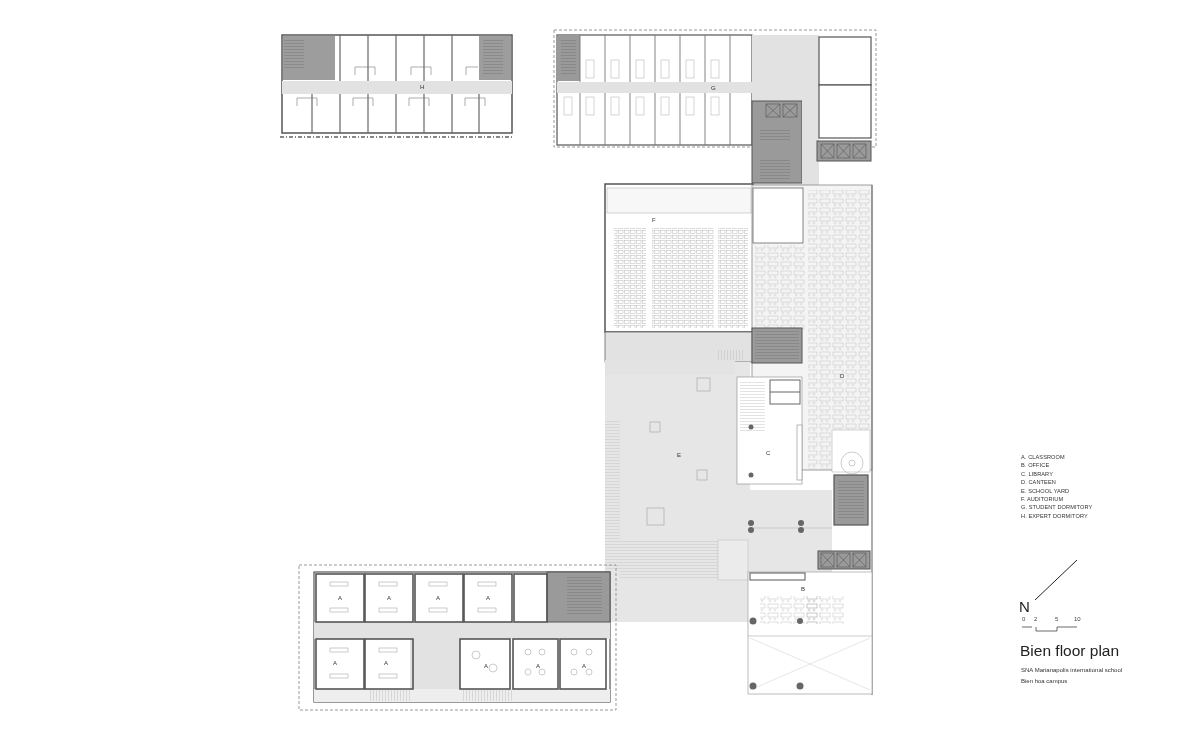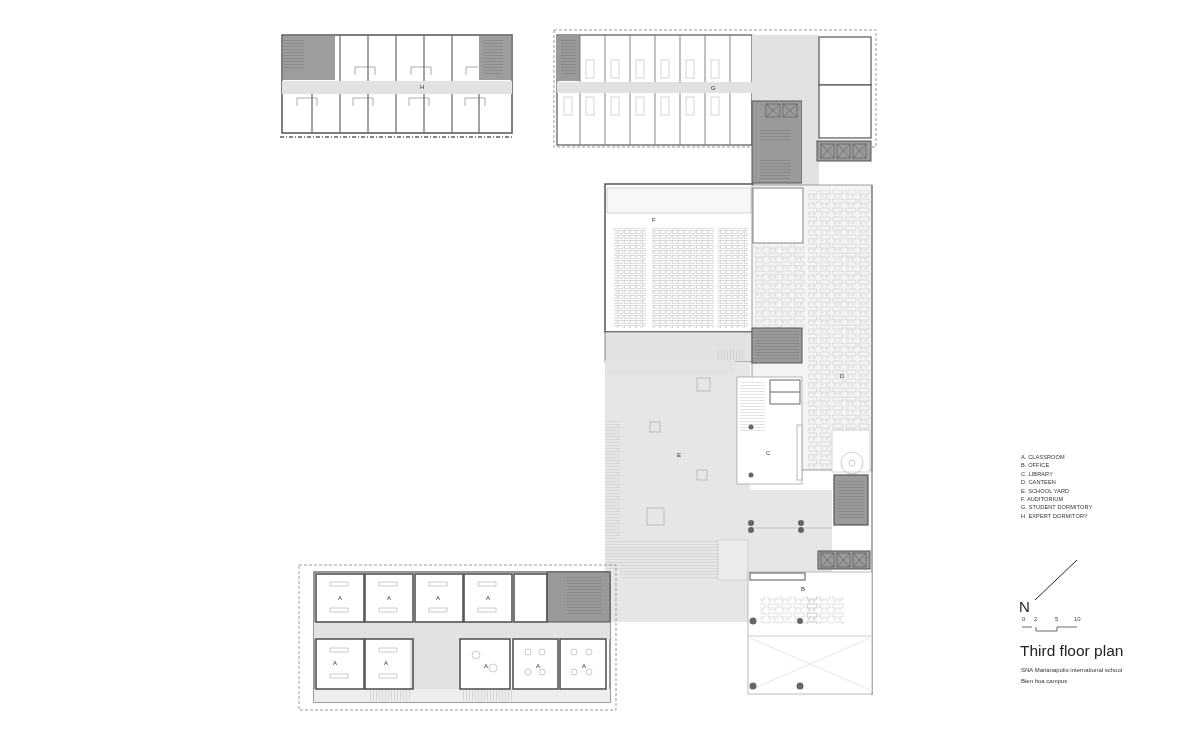--- a/index.html
+++ b/index.html
@@ -304,15 +304,15 @@
   <div>A. CLASSROOM</div>
   <div>B. OFFICE</div>
   <div>C. LIBRARY</div>
   <div>D. CANTEEN</div>
   <div>E. SCHOOL YARD</div>
   <div>F. AUDITORIUM</div>
   <div>G. STUDENT DORMITORY</div>
   <div>H. EXPERT DORMITORY</div>
 </div>
 
-<div class="title">Third floor plan</div>
+<div class="title">Bien floor plan</div>
 <div class="sub" style="top:667px">SNA Marianapolis international school</div>
 <div class="sub" style="top:678px">Bien hoa campus</div>
 
 </body></html>

